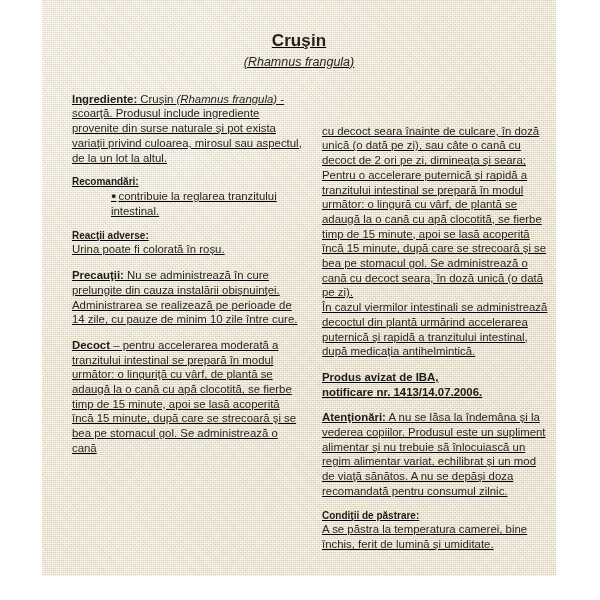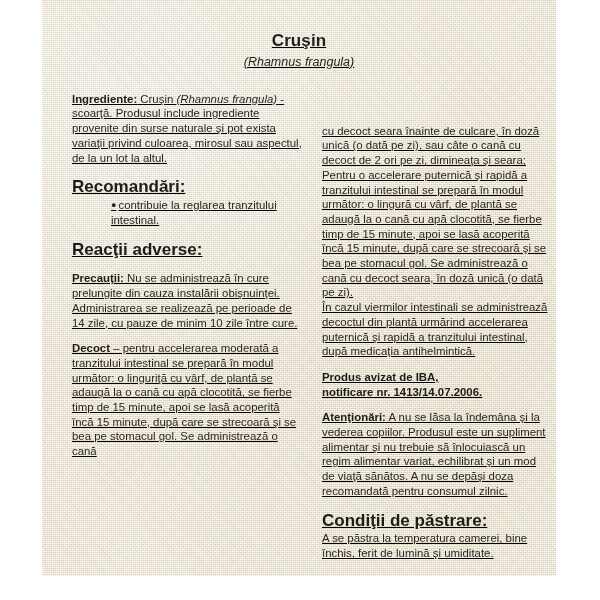--- a/index.html
+++ b/index.html
@@ -109,21 +109,21 @@
     line-height: 1.29;
     color: #2b2620;
     text-align: left;
     margin: 0;
   }
   .para b, .hdr {
     font-weight: bold;
     color: #1f1b16;
   }
   .hdr {
-    font-size: 17px;
+    font-size: 10px;
     line-height: 1.29;
     display: block;
   }
   .para i {
     font-style: italic;
   }
   .bullet-line {
     font-size: 11.4px;
     line-height: 1.29;
     color: #2b2620;
@@ -165,20 +165,21 @@
           <p class="para"><b>Ingrediente:</b><span> Cruşin </span><i>(Rhamnus frangula)</i><span> - scoarţă. Produsul include ingrediente provenite din surse naturale şi pot exista variaţii privind culoarea, mirosul sau aspectul, de la un lot la altul.</span></p>
         </div>
 
         <div class="block">
           <span class="hdr">Recomandări:</span>
           <div class="bullet-line"><span class="bullet-dot">●</span><span>contribuie la reglarea tranzitului intestinal.</span></div>
         </div>
 
         <div class="block">
           <span class="hdr">Reacţii adverse:</span>
+          <div class="flow">Urina poate fi colorată în roşu.</div>
         </div>
 
 
         <div class="block">
           <p class="para"><b>Precauţii:</b><span> Nu se administrează în cure prelungite din cauza instalării obişnuinţei. Administrarea se realizează pe perioade de 14 zile, cu pauze de minim 10 zile între cure.</span></p>
         </div>
 
         <div class="block tight">
           <p class="para"><b>Decoct</b><span> – pentru accelerarea moderată a tranzitului intestinal se prepară în modul următor: o linguriţă cu vârf, de plantă se adaugă la o cană cu apă clocotită, se fierbe timp de 15 minute, apoi se lasă acoperită încă 15 minute, după care se strecoară şi se bea pe stomacul gol. Se administrează o cană</span></p>
         </div>

